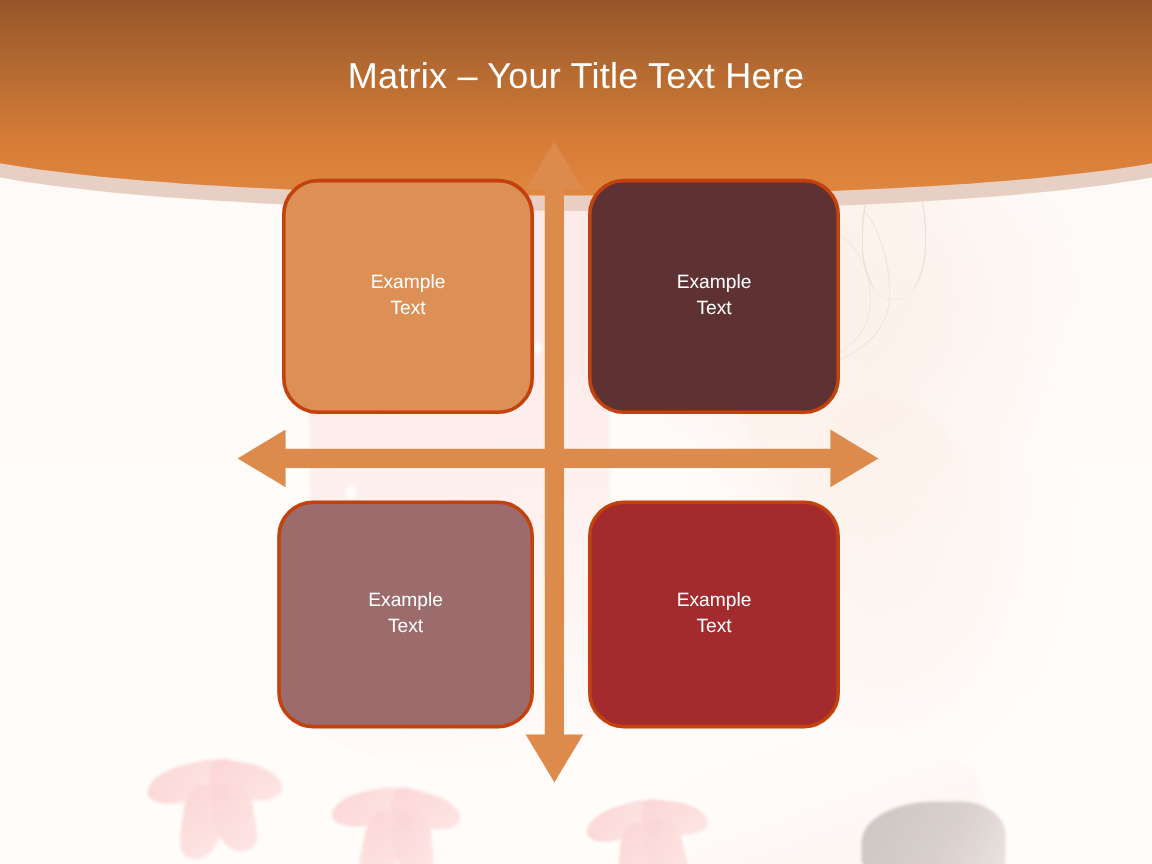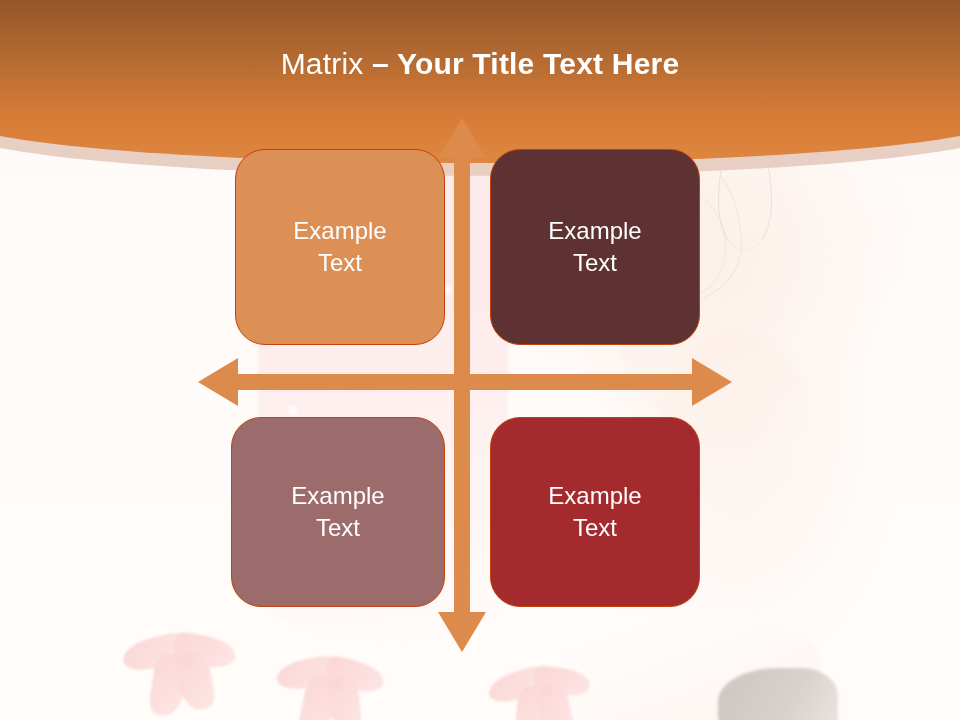--- a/index.html
+++ b/index.html
@@ -179,40 +179,40 @@
     left: 0;
     top: 47px;
     width: 960px;
     text-align: center;
     color: #FFFFFF;
     font-size: 30px;
     letter-spacing: 0.2px;
     white-space: nowrap;
   }
   .title .strong { font-weight: normal; }
-  .title .rest { font-weight: bold; }
+  .title .rest { font-weight: normal; }
 
   
   .arrows {
     position: absolute;
     left: 0; top: 0;
     width: 960px; height: 720px;
   }
 
   
   .qbox {
     position: absolute;
-    border: 1px solid #c2410c;
+    border: 3px solid #c2410c;
     border-radius: 30px;
     box-sizing: border-box;
     display: flex;
     align-items: center;
     justify-content: center;
     color: #FFFFFF;
-    font-size: 24px;
+    font-size: 16px;
     line-height: 1.35;
     text-align: center;
     white-space: pre-line;
   }
   .q-tl { left: 235px; top: 149px;  width: 210px; height: 196px; }
   .q-tr { left: 490px; top: 149px;  width: 210px; height: 196px; }
   .q-bl { left: 231px; top: 417px;  width: 214px; height: 190px; }
   .q-br { left: 490px; top: 417px;  width: 210px; height: 190px; }
 </style>
 </head>

